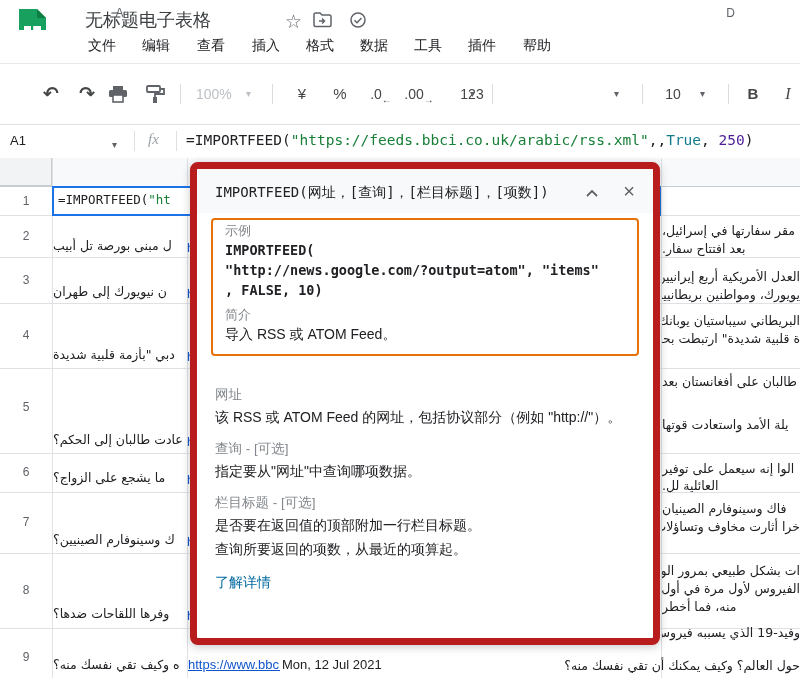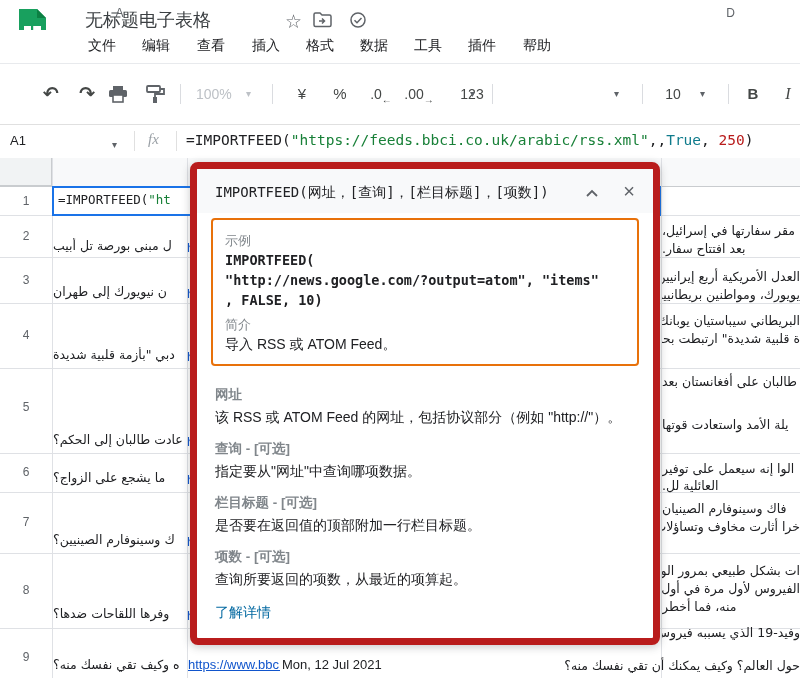--- a/index.html
+++ b/index.html
@@ -49,27 +49,27 @@
   #a1-text{position:absolute;left:4px;top:4px;font-family:"DejaVu Sans Mono","Liberation Mono",monospace;
            font-size:12.5px;white-space:nowrap;}
   
   #popup{position:absolute;left:190px;top:162px;width:470px;height:483px;background:#fff;z-index:10;
          border:7px solid #b91c1c;border-radius:8px;box-sizing:border-box;
          box-shadow:0 2px 8px rgba(60,64,67,.28);overflow:hidden;}
   #popup-header{background:#f8f9fa;padding:13px 84px 10px 18px;
                 font-family:"DejaVu Sans Mono","Liberation Mono",monospace;font-size:14px;line-height:21px;color:#202124;}
   #popup-collapse{position:absolute;top:16px;right:52px;width:18px;height:18px;cursor:pointer;}
   #popup-close{position:absolute;top:11px;right:18px;font-size:20px;color:#5f6368;cursor:pointer;}
-  #example-box{margin:5px 14px 2px 14px;border:2px solid #e8710a;border-radius:4px;padding:12px 12px 10px 12px;}
+  #example-box{margin:5px 14px 12px 14px;border:2px solid #e8710a;border-radius:4px;padding:2px 12px 10px 12px;}
   .sec-label{font-size:13px;color:#80868b;line-height:18px;}
   .code-line{font-family:"DejaVu Sans Mono","Liberation Mono",monospace;font-size:13.5px;font-weight:600;
              line-height:20px;color:#202124;white-space:nowrap;}
   #about-text{font-size:14px;line-height:20px;color:#202124;}
   #popup-body{padding:18px 18px 0 18px;}
-  .param-label{font-size:13.5px;color:#80868b;margin-top:12px;font-weight:bold;}
+  .param-label{font-size:13.5px;color:#80868b;margin-top:12px;}
   .param-label:first-child{margin-top:0;}
   .param-desc{font-size:14px;line-height:21px;color:#202124;margin-top:3px;}
   #learn-more{display:inline-block;margin-top:14px;font-size:14px;color:#0369a1;cursor:pointer;}
 </style>
 </head>
 <body>
 
 <div id="titlebar">
   <svg style="position:absolute;left:16px;top:6px;" width="32" height="44" viewBox="0 0 32 44">
     <path d="M3 1 L21 1 L30 10 L30 40 Q30 43 27 43 L6 43 Q3 43 3 40 Z" fill="#18a05e"></path>
@@ -135,21 +135,21 @@
   <span class="tool" style="left:744px;width:18px;font-weight:bold;font-size:15px;">B</span>
   <span class="tool" style="left:780px;width:16px;font-family:'Liberation Serif',serif;font-style:italic;font-size:16px;">I</span>
 </div>
 
 <div id="formulabar">
   <span id="cell-ref">A1</span>
   <span class="tool caret abs" style="left:112px;top:8px;">▾</span>
   <span class="fsep" style="left:134px"></span>
   <span id="fx">fx</span>
   <span class="fsep" style="left:176px"></span>
-  <span id="formula-text"><span style="color:#202124">=IMPORTFEED(</span><span style="color:#188038">"https://feeds.bbci.co.uk/arabic/rss.xml"</span><span style="color:#202124">,,</span><span style="color:#0f7b8c">True</span><span style="color:#202124">, </span><span style="color:#b91c1c">250</span><span style="color:#202124">)</span></span>
+  <span id="formula-text"><span style="color:#202124">=IMPORTFEED(</span><span style="color:#188038">"https://feeds.bbci.co.uk/arabic/rss.xml"</span><span style="color:#202124">,,</span><span style="color:#0f7b8c">True</span><span style="color:#202124">, </span><span style="color:#4c1d95">250</span><span style="color:#202124">)</span></span>
 </div>
 
 <div id="grid">
   <div id="colheaders"></div>
   <div id="corner"></div>
   <span class="colhead" style="left:52px;width:135px;">A</span>
   <span class="colhead" style="left:661px;width:139px;">D</span>
 
   <div class="vline" style="left:52px"></div>
   <div class="vline" style="left:187px"></div>
@@ -232,17 +232,16 @@
     <div id="about-text">导入 RSS 或 ATOM Feed。</div>
   </div>
 
   <div id="popup-body">
     <div class="param-label"><span>网址</span> <span></span></div>
     <div class="param-desc">该 RSS 或 ATOM Feed 的网址，包括协议部分（例如 "http://"）。</div>
     <div class="param-label"><span>查询</span>  <span>-  [可选]</span></div>
     <div class="param-desc">指定要从"网址"中查询哪项数据。</div>
     <div class="param-label"><span>栏目标题</span>  <span>-  [可选]</span></div>
     <div class="param-desc">是否要在返回值的顶部附加一行栏目标题。</div>
-    <div class="param-label"><span>项数</span>  <span>-  [可选]</span></div>
     <div class="param-desc">查询所要返回的项数，从最近的项算起。</div>
     <span id="learn-more">了解详情</span>
   </div>
 </div>
 
 </body></html>

